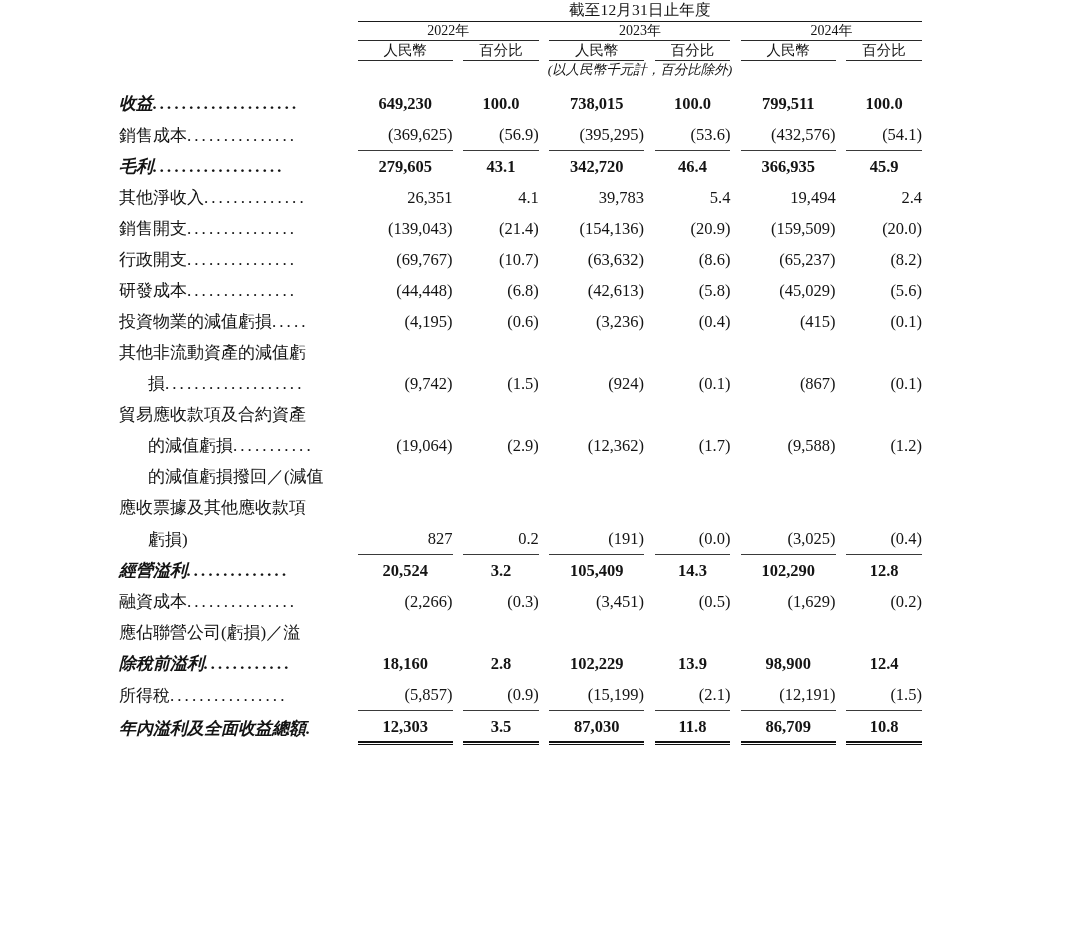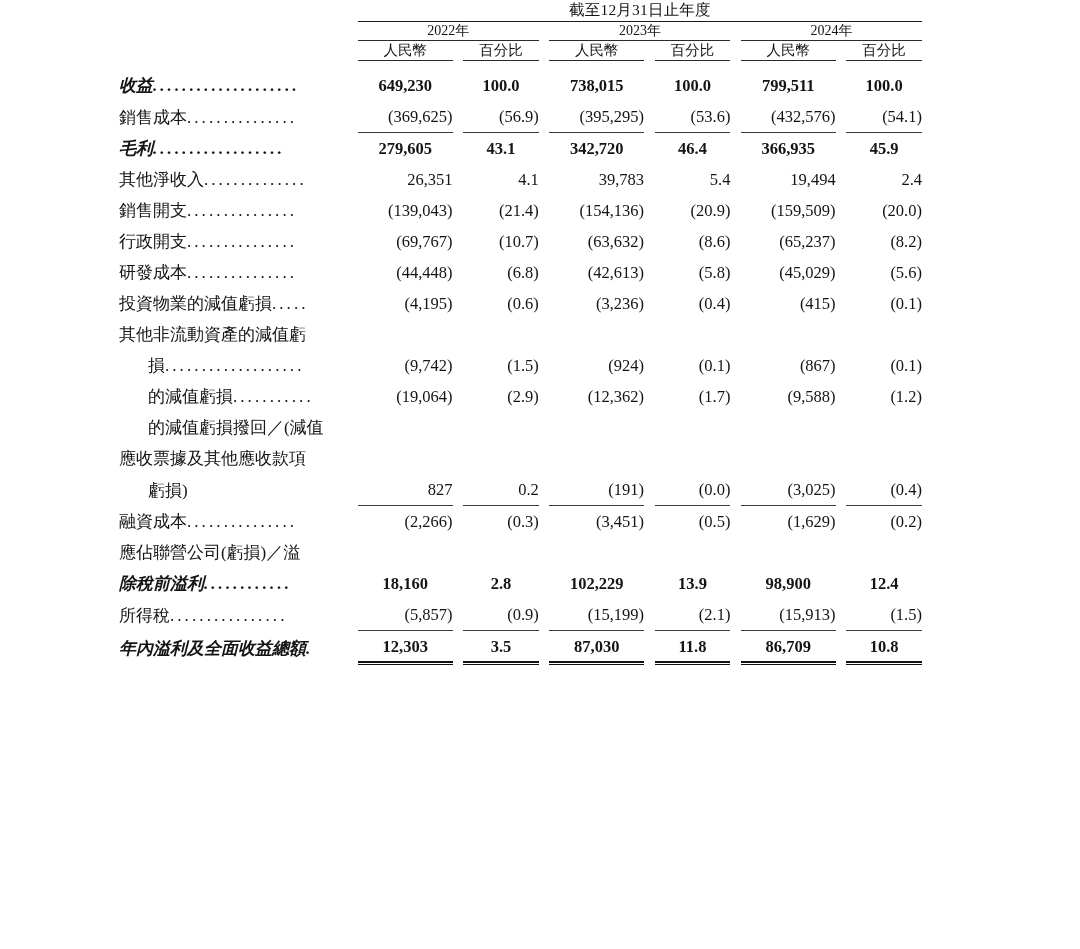--- a/index.html
+++ b/index.html
@@ -171,20 +171,26 @@
     <td class="hdr-sub rule-thin">百分比</td>
     <td class="gapcell"></td>
 
     <td class="hdr-sub rule-thin">人民幣</td>
     <td class="gapcell"></td>
     <td class="hdr-sub rule-thin">百分比</td>
 
     <td></td>
   </tr>
 
+  <tr>
+    <td></td>
+    <td></td>
+    <td class="hdr-note" colspan="11">(以人民幣千元計，百分比除外)</td>
+    <td></td>
+  </tr>
 
   <tr class="spacer-row">
     <td colspan="14"></td>
   </tr>
 
   <tr>
     <td></td>
     <td class="lbl bold"><span class="txt">收益</span><span class="leader">....................</span></td>
     <td class="num bold">649,230</td>
     <td class="gapcell"></td>
@@ -336,20 +342,26 @@
     <td class="num">(924)</td>
     <td class="gapcell"></td>
     <td class="num">(0.1)</td>
     <td class="gapcell"></td>
     <td class="num">(867)</td>
     <td class="gapcell"></td>
     <td class="num">(0.1)</td>
     <td></td>
   </tr>
 
+  <tr>
+    <td></td>
+    <td class="lbl">貿易應收款項及合約資產</td>
+    <td class="num blank" colspan="11"></td>
+    <td></td>
+  </tr>
 
   <tr>
     <td></td>
     <td class="lbl indent"><span class="txt">的減值虧損</span><span class="leader">...........</span></td>
     <td class="num">(19,064)</td>
     <td class="gapcell"></td>
     <td class="num">(2.9)</td>
     <td class="gapcell"></td>
     <td class="num">(12,362)</td>
     <td class="gapcell"></td>
@@ -385,20 +397,36 @@
     <td class="num ul-bottom">(191)</td>
     <td class="gapcell"></td>
     <td class="num ul-bottom">(0.0)</td>
     <td class="gapcell"></td>
     <td class="num ul-bottom">(3,025)</td>
     <td class="gapcell"></td>
     <td class="num ul-bottom">(0.4)</td>
     <td></td>
   </tr>
 
+  <tr>
+    <td></td>
+    <td class="lbl bold"><span class="txt">經營溢利</span><span class="leader">..............</span></td>
+    <td class="num bold">20,524</td>
+    <td class="gapcell"></td>
+    <td class="num bold">3.2</td>
+    <td class="gapcell"></td>
+    <td class="num bold">105,409</td>
+    <td class="gapcell"></td>
+    <td class="num bold">14.3</td>
+    <td class="gapcell"></td>
+    <td class="num bold">102,290</td>
+    <td class="gapcell"></td>
+    <td class="num bold">12.8</td>
+    <td></td>
+  </tr>
 
   <tr>
     <td></td>
     <td class="lbl"><span class="txt">融資成本</span><span class="leader">...............</span></td>
     <td class="num">(2,266)</td>
     <td class="gapcell"></td>
     <td class="num">(0.3)</td>
     <td class="gapcell"></td>
     <td class="num">(3,451)</td>
     <td class="gapcell"></td>
@@ -439,21 +467,21 @@
     <td></td>
     <td class="lbl"><span class="txt">所得稅</span><span class="leader">................</span></td>
     <td class="num ul-bottom">(5,857)</td>
     <td class="gapcell"></td>
     <td class="num ul-bottom">(0.9)</td>
     <td class="gapcell"></td>
     <td class="num ul-bottom">(15,199)</td>
     <td class="gapcell"></td>
     <td class="num ul-bottom">(2.1)</td>
     <td class="gapcell"></td>
-    <td class="num ul-bottom">(15,913)</td>
+    <td class="num ul-bottom">(12,191)</td>
     <td class="gapcell"></td>
     <td class="num ul-bottom">(1.5)</td>
     <td></td>
   </tr>
 
   <tr>
     <td></td>
     <td class="lbl bold"><span class="txt">年內溢利及全面收益總額</span><span class="leader">.</span></td>
     <td class="num bold ul-double">12,303</td>
     <td class="gapcell"></td>

